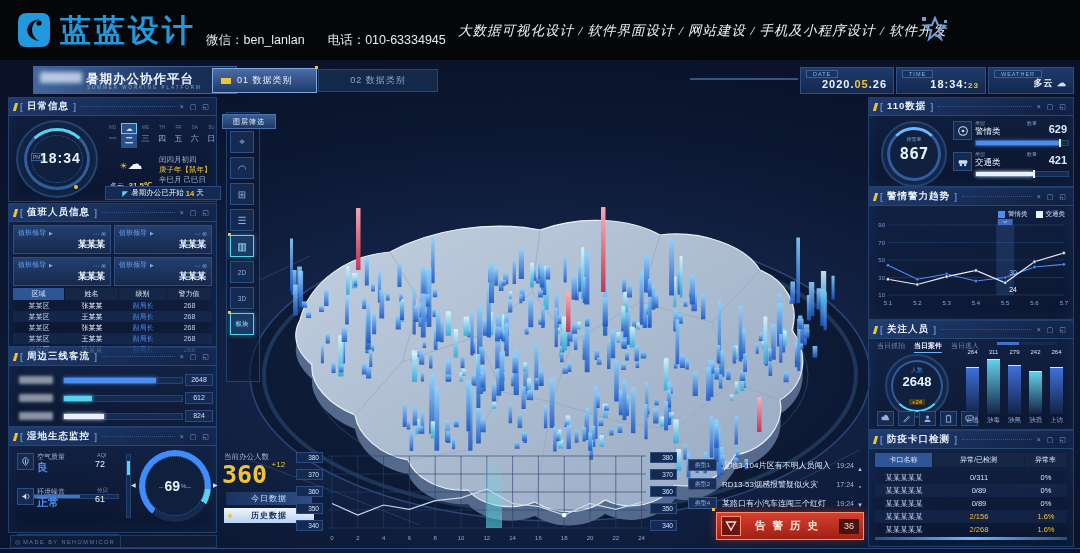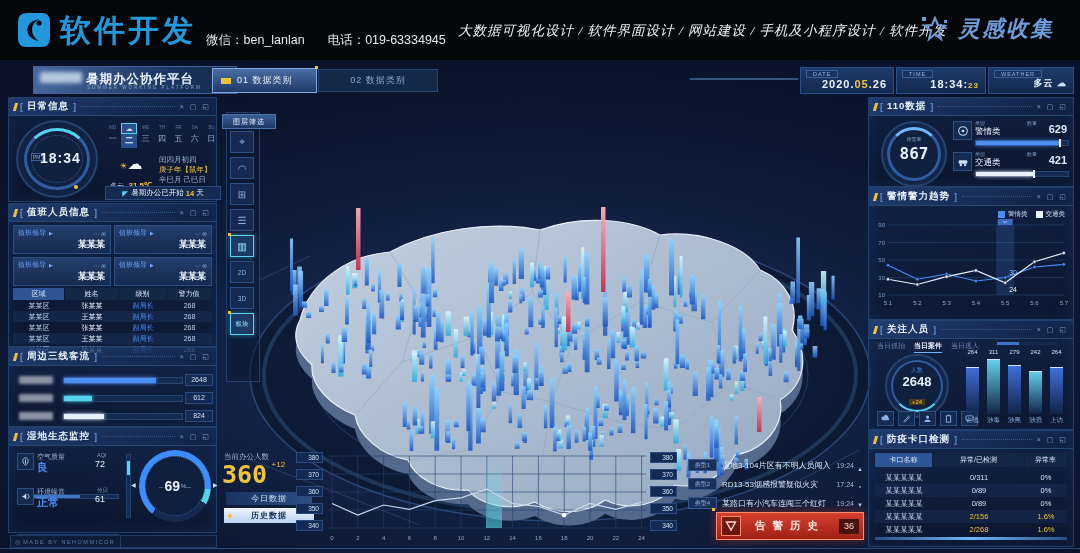--- a/index.html
+++ b/index.html
@@ -48,34 +48,33 @@
 <body>
 
 <div id="page">
 
   <div id="siteheader">
     <svg class="abs" style="left:12px;top:9px" width="42" height="42" viewBox="0 0 42 42">
       <path d="M6,13 Q6,4 15,4 L30,4 Q38,4 38,13 L38,29 Q38,38 29,38 L14,38 Q6,38 6,29 Z" fill="#2398dd"></path>
       <path d="M27,10 Q16,12 15,21 Q16,30 27,32 Q20,28 20,21 Q20,14 27,10 Z" fill="#06090d"></path>
       <circle cx="27" cy="14" r="2.6" fill="#06090d"></circle>
     </svg>
-    <div class="abs logo-text" style="left:60px;top:10px">软件开发</div>
+    <div class="abs logo-text" style="left:60px;top:10px">蓝蓝设计</div>
     <div class="abs hdr-line2" style="left:206px;top:32px">
       <span>微信：ben_lanlan</span>
       <span style="display:inline-block;width:16px"></span>
-      <span>电话：019-63334945</span>
+      <span>电话：010-63334945</span>
     </div>
     <div class="abs hdr-services" style="left:458px;top:22px">大数据可视化设计 / 软件界面设计 / 网站建设 / 手机及小程序设计 / 软件开发</div>
     <div class="abs" style="left:920px;top:14px;display:flex;align-items:center">
       <svg width="30" height="30" viewBox="0 0 30 30">
         <path d="M15,4 L18,11 L25,12 L19,17 L21,25 L15,20 L9,25 L11,17 L5,12 L12,11 Z" fill="none" stroke="#6d9cd8" stroke-width="2"></path>
         <rect x="2" y="3" width="4" height="4" fill="#6d9cd8"></rect>
           <rect x="24" y="6" width="3" height="3" fill="#6d9cd8"></rect>
       </svg>
-      <span class="hdr-collect" style="margin-left:8px">灵感收集</span>
     </div>
   </div>
 
   <div id="dash">
 
     <svg class="abs" style="left:240px;top:100px;pointer-events:none" width="640" height="380" viewBox="0 0 640 380">
       <defs>
         <linearGradient id="gbar" x1="0" y1="1" x2="0" y2="0">
           <stop offset="0" stop-color="#1c55c0"></stop>
             <stop offset="1" stop-color="#8fd4ff"></stop>

